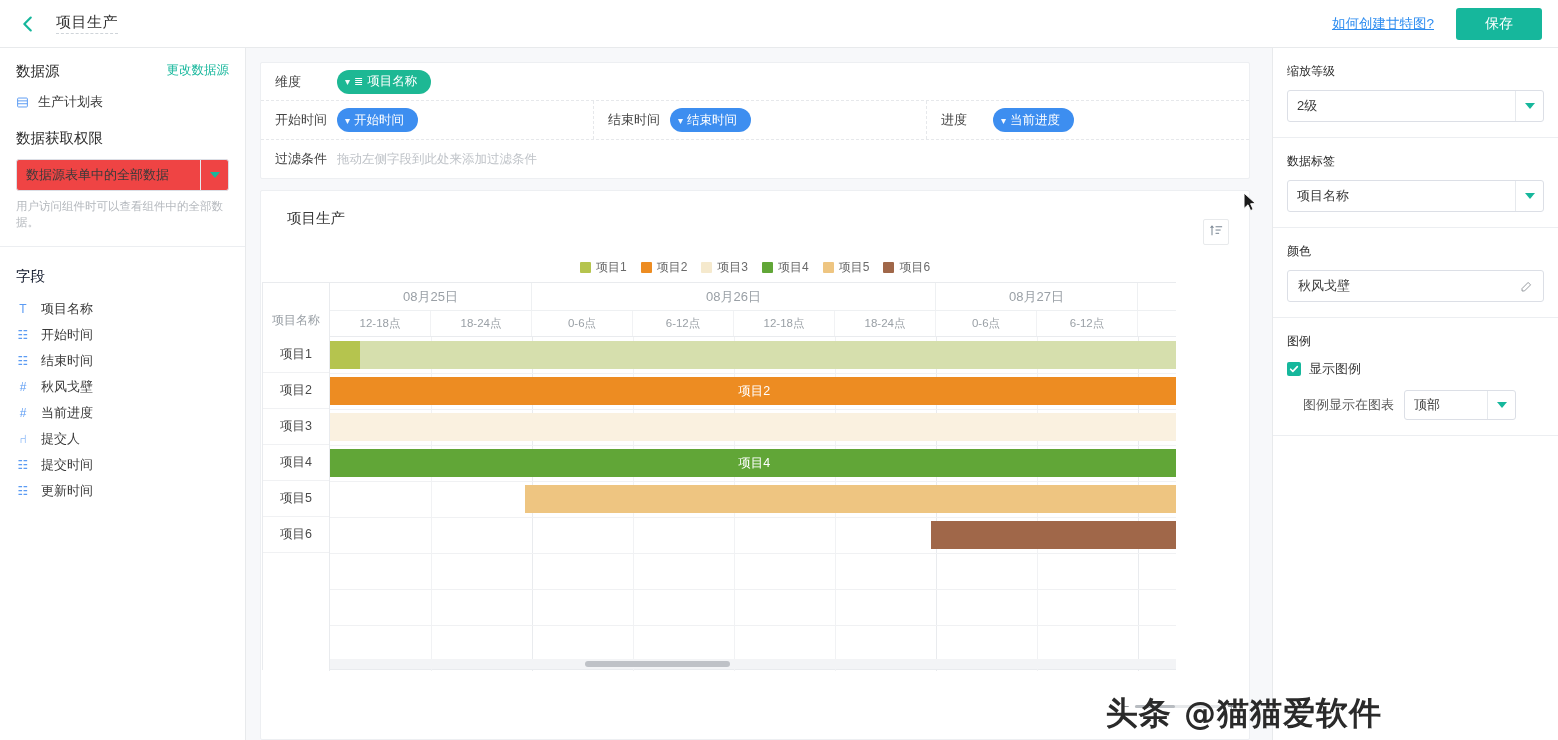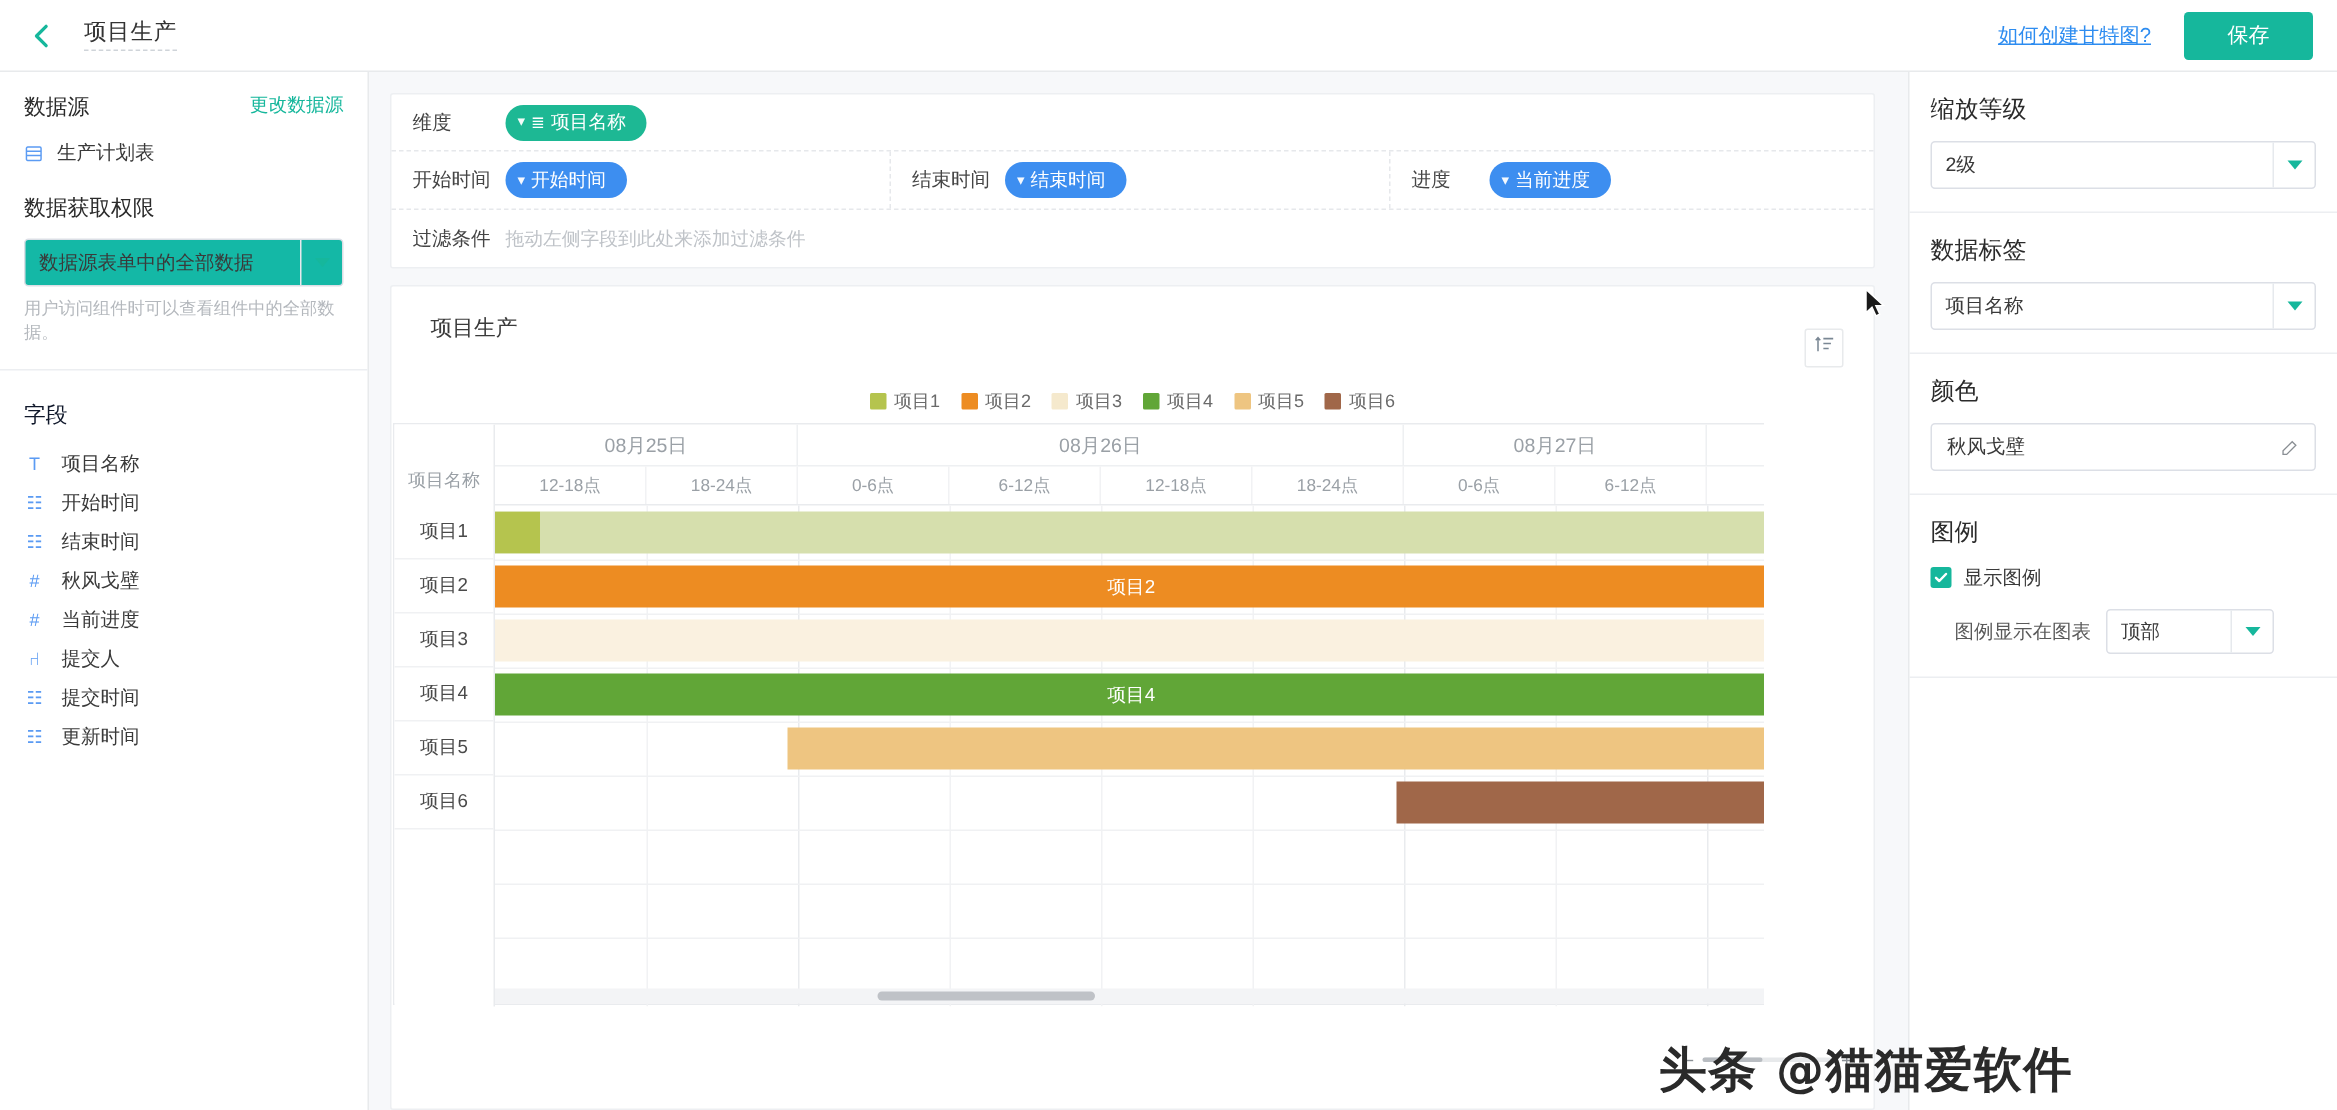--- a/index.html
+++ b/index.html
@@ -51,21 +51,21 @@
     display: flex; align-items: flex-start; justify-content: space-between;
     margin-bottom: 12px;
   }
   .side-title { font-size: 14.5px; color: #2b2b2b; font-weight: 500; }
   .side-link { font-size: 12.5px; color: #16b79c; cursor: pointer; }
   .ds-row { display: flex; align-items: center; gap: 9px; font-size: 13px; color: #3a3a3a; }
   .ds-icon { color: #5b9bf3; display: flex; }
   .side-sub { font-size: 14.5px; color: #2b2b2b; font-weight: 500; margin: 18px 0 11px; }
   .select-box {
     display: flex; align-items: stretch; height: 32px;
-    border: 1px solid #dcdfe6; border-radius: 3px; background: #14b8a6; cursor: pointer;
+    border: 1px solid #dcdfe6; border-radius: 3px; background: #ef4444; cursor: pointer;
   }
   .select-val {
     flex: 1; display: flex; align-items: center; padding: 0 9px;
     font-size: 13px; color: #3a3a3a; overflow: hidden; white-space: nowrap;
   }
   .select-arrow {
     width: 28px; display: flex; align-items: center; justify-content: center;
     border-left: 1px solid #e6e9ed;
   }
   .caret-down {
@@ -190,21 +190,21 @@
   .zoom-minus, .zoom-plus { font-size: 13px; color: #8a8f94; cursor: pointer; line-height: 1; }
   .zoom-track { width: 86px; height: 3px; background: #e7e9eb; border-radius: 2px; position: relative; }
   .zoom-fill { position: absolute; left: 0; top: 0; height: 3px; width: 40px; background: #b8bcc1; border-radius: 2px; }
 
   
   .rightpanel {
     position: absolute; left: 1272px; top: 48px; width: 286px; height: 692px;
     background: #fff; border-left: 1px solid #e8eaec;
   }
   .rp-sec { padding: 15px 14px; border-bottom: 1px solid #eceef1; }
-  .rp-title { font-size: 16px; color: #2b2b2b; margin-bottom: 10px; font-weight: 400; }
+  .rp-title { font-size: 12px; color: #2b2b2b; margin-bottom: 10px; font-weight: 400; }
   .rp-select {
     display: flex; align-items: stretch; height: 32px;
     border: 1px solid #dcdfe6; border-radius: 3px; background: #fff; cursor: pointer;
   }
   .rp-sv { flex: 1; display: flex; align-items: center; padding: 0 9px; font-size: 13px; color: #3a3a3a; }
   .rp-sa { width: 28px; display: flex; align-items: center; justify-content: center; border-left: 1px solid #e6e9ed; }
   .cbrow { display: flex; align-items: center; gap: 8px; margin-bottom: 12px; cursor: pointer; }
   .cbox {
     width: 14px; height: 14px; background: #16b79c; border-radius: 2px;
     display: flex; align-items: center; justify-content: center;

